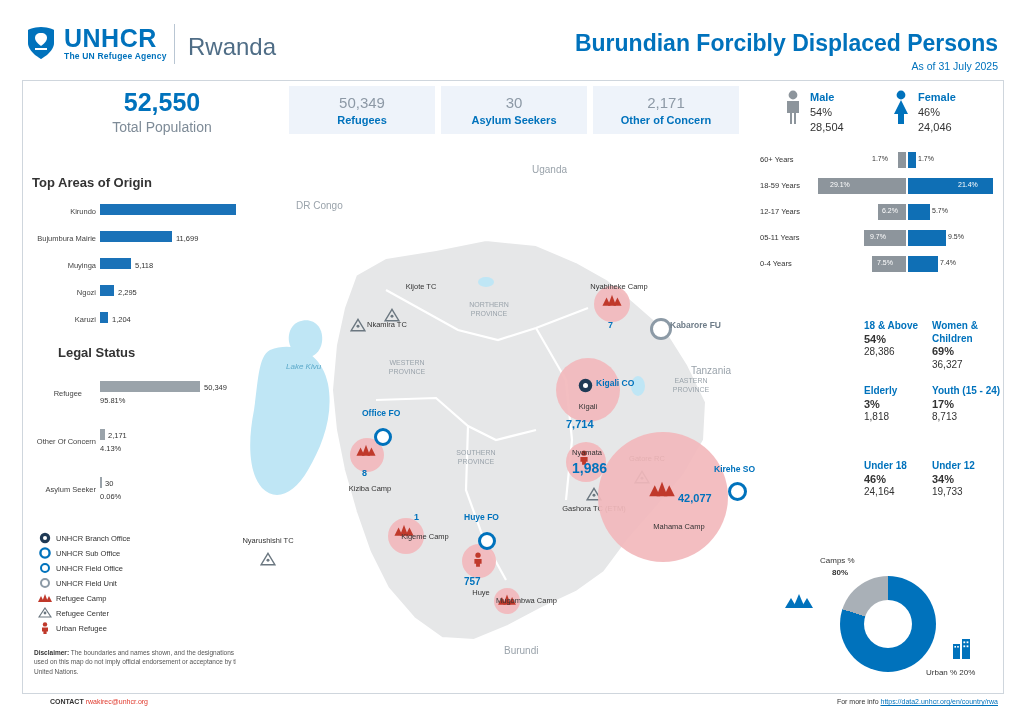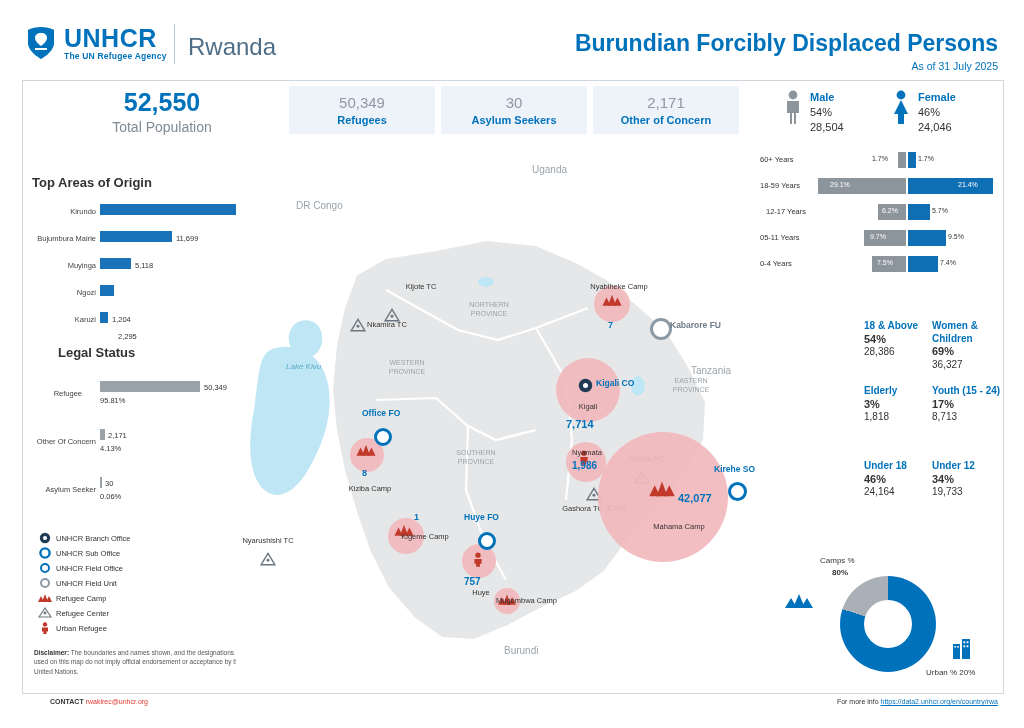--- a/index.html
+++ b/index.html
@@ -173,21 +173,21 @@
     <div class="barlabel" style="left:10px;top:234px;width:86px;">Bujumbura Mairie</div>
     <div class="bar" style="left:100px;top:231px;width:72px;"></div>
     <div class="barval" style="left:176px;top:234px;">11,699</div>
 
     <div class="barlabel" style="left:26px;top:261px;width:70px;">Muyinga</div>
     <div class="bar" style="left:100px;top:258px;width:31px;"></div>
     <div class="barval" style="left:135px;top:261px;">5,118</div>
 
     <div class="barlabel" style="left:26px;top:288px;width:70px;">Ngozi</div>
     <div class="bar" style="left:100px;top:285px;width:14px;"></div>
-    <div class="barval" style="left:118px;top:288px;margin-top:44px;">2,295</div>
+    <div class="barval" style="left:118px;top:288px;">2,295</div>
 
     <div class="barlabel" style="left:26px;top:315px;width:70px;">Karuzi</div>
     <div class="bar" style="left:100px;top:312px;width:8px;"></div>
     <div class="barval" style="left:112px;top:315px;">1,204</div>
   </div>
 
   <div class="sec-title" style="left:32px;top:345px;padding-left:26px;">Legal Status</div>
   <div>
     <div class="barlabel" style="left:12px;top:389px;width:70px;">Refugee</div>
     <div class="bar grey" style="left:100px;top:381px;width:100px;"></div>
@@ -430,21 +430,21 @@
     <div class="bluelabel" style="left:434px;top:180px;color:#6e7c88;">Kabarore FU</div>
 
     
     <div class="sitelabel" style="left:338px;top:142px;width:90px;">Nyabiheke Camp</div>
     <div class="campnum" style="left:372px;top:180px;">7</div>
 
     <div class="sitelabel" style="left:330px;top:262px;width:44px;">Kigali</div>
     <div class="campnum" style="left:330px;top:278px;font-size:11px;">7,714</div>
 
     <div class="sitelabel" style="left:336px;top:308px;width:52px;text-align:left;">Nyamata</div>
-    <div class="campnum" style="left:336px;top:320px;font-size:10px;">1,986</div>
+    <div class="campnum" style="left:336px;top:320px;font-size:14px;">1,986</div>
 
     <div class="campnum" style="left:442px;top:352px;font-size:11px;">42,077</div>
     <div class="sitelabel" style="left:398px;top:382px;width:90px;">Mahama Camp</div>
 
     <div class="campnum" style="left:126px;top:328px;">8</div>
     <div class="sitelabel" style="left:98px;top:344px;width:72px;">Kiziba Camp</div>
 
     <div class="campnum" style="left:178px;top:372px;">1</div>
     <div class="sitelabel" style="left:152px;top:392px;width:74px;">Kigeme Camp</div>
 
@@ -460,21 +460,21 @@
     <div class="pyr-val outm" style="left:112px;top:5px;">1.7%</div>
     <div class="pyr-bar f" style="left:148px;top:2px;width:8px;"></div>
     <div class="pyr-val outf" style="left:158px;top:5px;">1.7%</div>
 
     <div class="pyr-lab" style="left:0;top:31px;">18-59 Years</div>
     <div class="pyr-bar m" style="left:58px;top:28px;width:88px;"></div>
     <div class="pyr-val inm" style="left:70px;top:31px;">29.1%</div>
     <div class="pyr-bar f" style="left:148px;top:28px;width:85px;"></div>
     <div class="pyr-val inf" style="left:198px;top:31px;">21.4%</div>
 
-    <div class="pyr-lab" style="left:0;top:57px;text-align:center;">12-17 Years</div>
+    <div class="pyr-lab" style="left:0;top:57px;">12-17 Years</div>
     <div class="pyr-bar m" style="left:118px;top:54px;width:28px;"></div>
     <div class="pyr-val inm" style="left:122px;top:57px;">6.2%</div>
     <div class="pyr-bar f" style="left:148px;top:54px;width:22px;"></div>
     <div class="pyr-val outf" style="left:172px;top:57px;">5.7%</div>
 
     <div class="pyr-lab" style="left:0;top:83px;">05-11 Years</div>
     <div class="pyr-bar m" style="left:104px;top:80px;width:42px;"></div>
     <div class="pyr-val inm" style="left:110px;top:83px;">9.7%</div>
     <div class="pyr-bar f" style="left:148px;top:80px;width:38px;"></div>
     <div class="pyr-val inf" style="left:188px;top:83px;color:#333;">9.5%</div>

